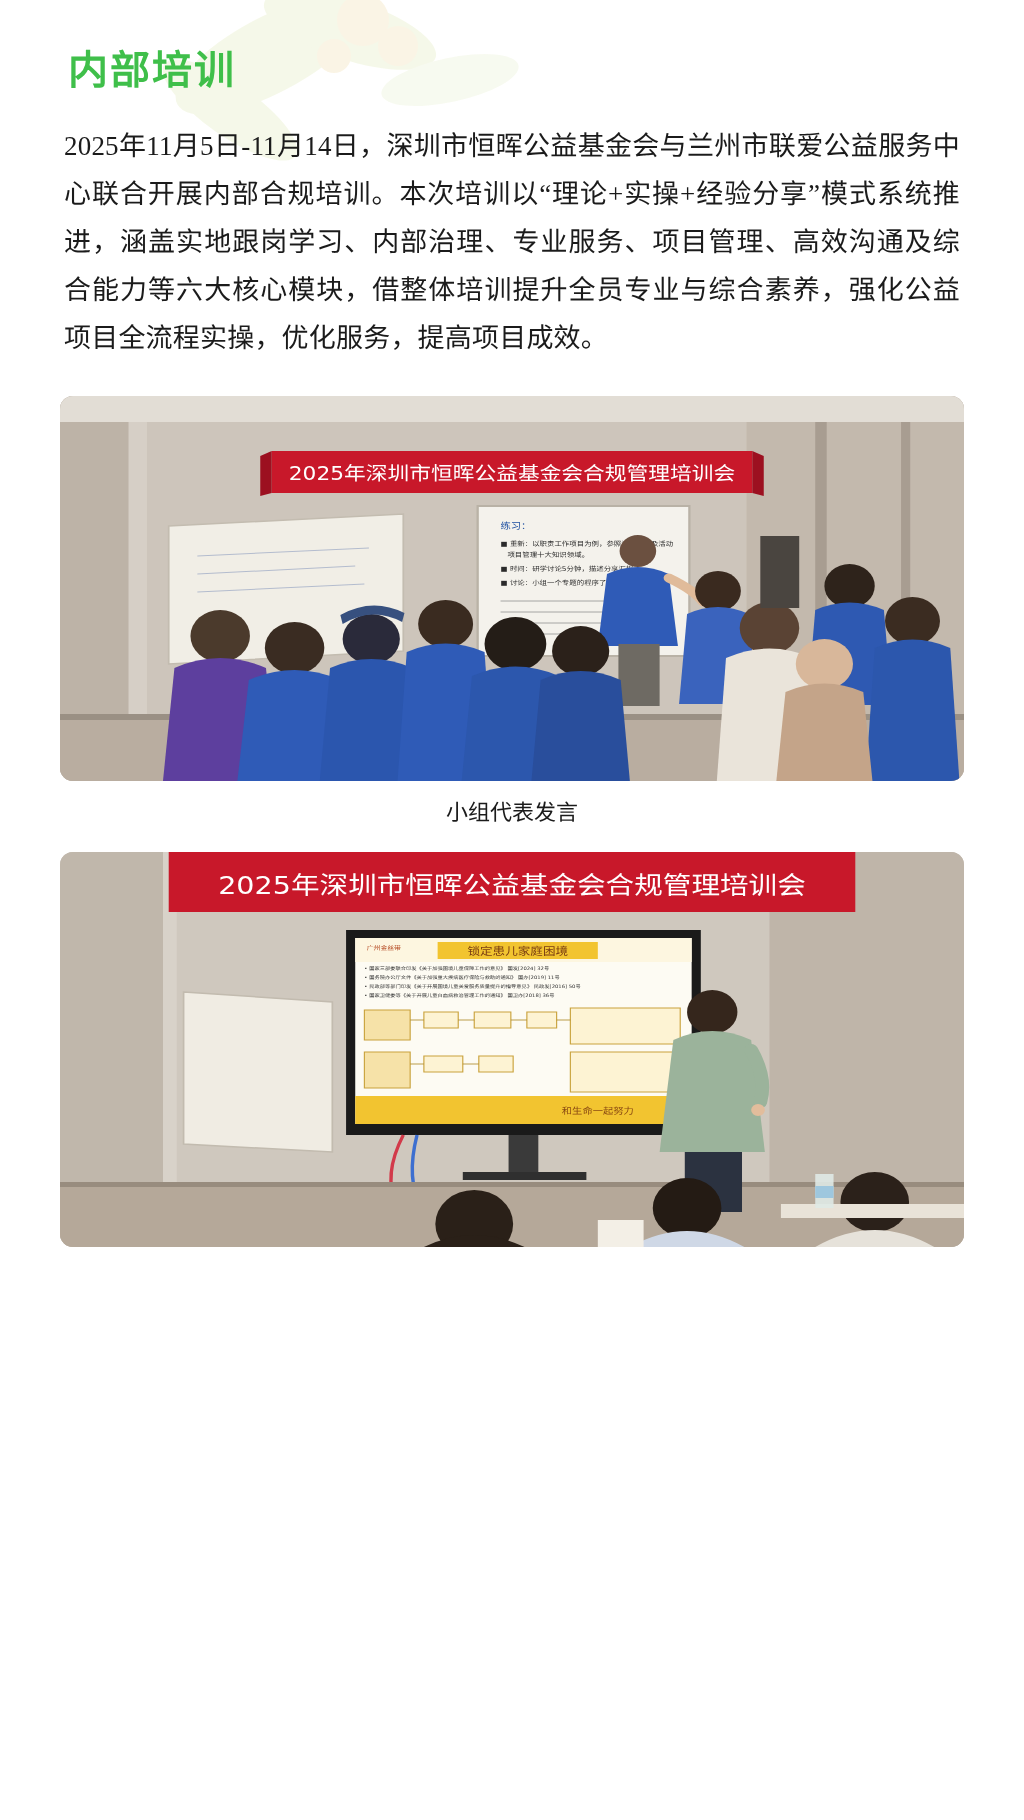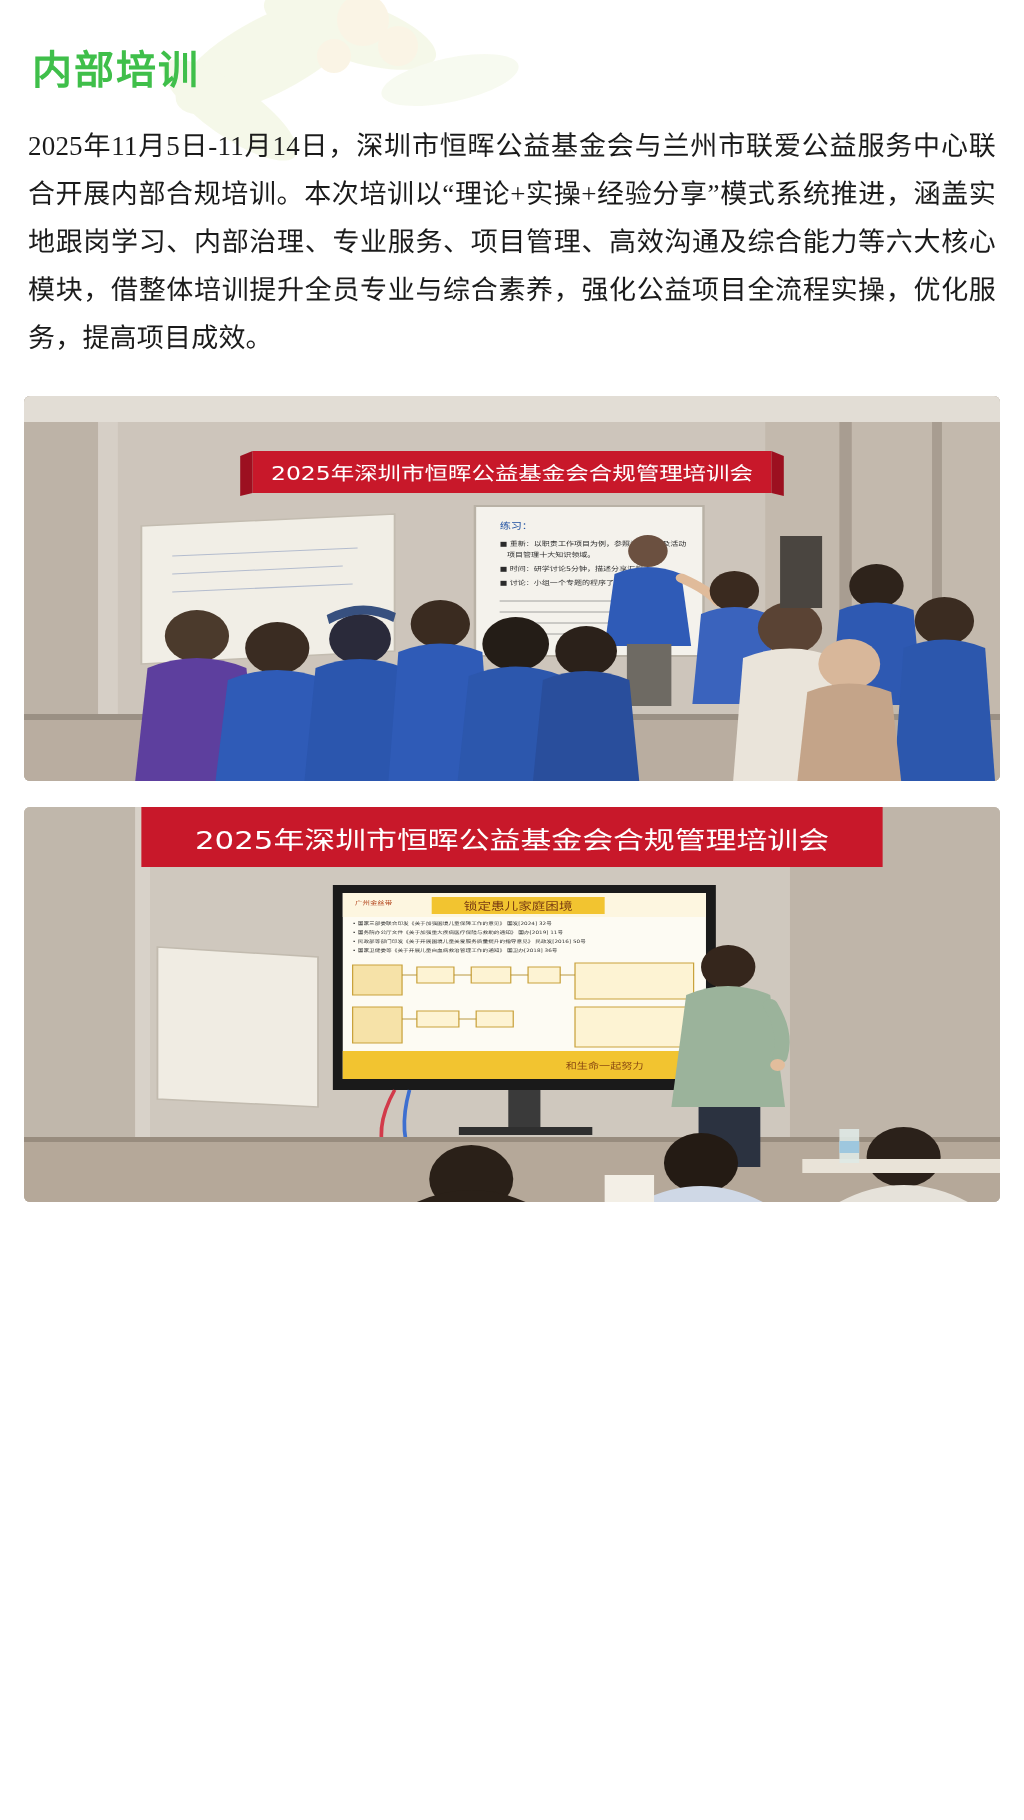--- a/index.html
+++ b/index.html
@@ -23,21 +23,21 @@
     width: 420px;
     height: 300px;
     pointer-events: none;
     opacity: 0.55;
     z-index: 0;
   }
 
   .page {
     position: relative;
     z-index: 1;
-    padding: 0 24px;
+    padding: 0 60px;
     box-sizing: border-box;
   }
 
   .article-title {
     margin: 0;
     padding-top: 46px;
     padding-left: 8px;
     font-family: "DejaVu Sans", "Liberation Sans", sans-serif;
     font-size: 40px;
     line-height: 1.2;
@@ -62,21 +62,21 @@
   .figure {
     margin: 0;
     padding: 0;
   }
   .figure-1 { margin-top: 34px; }
   .figure-2 { margin-top: 26px; }
 
   .photo {
     width: 100%;
     display: block;
-    border-radius: 6px;
+    border-radius: 13px;
     overflow: hidden;
     position: relative;
     background: #cfc9c2;
     text-align: right;
   }
   .photo-1 { height: 385px; }
   .photo-2 { height: 395px; }
 
   .photo svg { display: block; width: 100%; height: 100%; }
 
@@ -209,20 +209,21 @@
           <path d="M712 252 q33 -17 66 0 l8 133 h-82z" fill="#2c57ad"></path>
         </g>
         <g>
           <circle cx="668" cy="268" r="25" fill="#d8b79a"></circle>
           <path d="M634 296 q34 -17 68 0 l8 89 h-84z" fill="#c4a489"></path>
         </g>
 
         <rect x="612" y="140" width="34" height="72" fill="#4a4540"></rect>
       </svg>
     </div>
+    <figcaption class="figcaption">小组代表发言</figcaption>
   </figure>
 
   <figure class="figure figure-2">
     <div class="photo photo-2">
       <svg viewBox="0 0 790 395" preserveAspectRatio="none" aria-hidden="true">
 
         <rect x="0" y="0" width="790" height="395" fill="#cfc8be"></rect>
         <rect x="0" y="0" width="90" height="395" fill="#c0b7ab"></rect>
         <rect x="90" y="0" width="12" height="395" fill="#d8d2c9"></rect>
         <rect x="620" y="0" width="170" height="395" fill="#bfb5a9"></rect>

